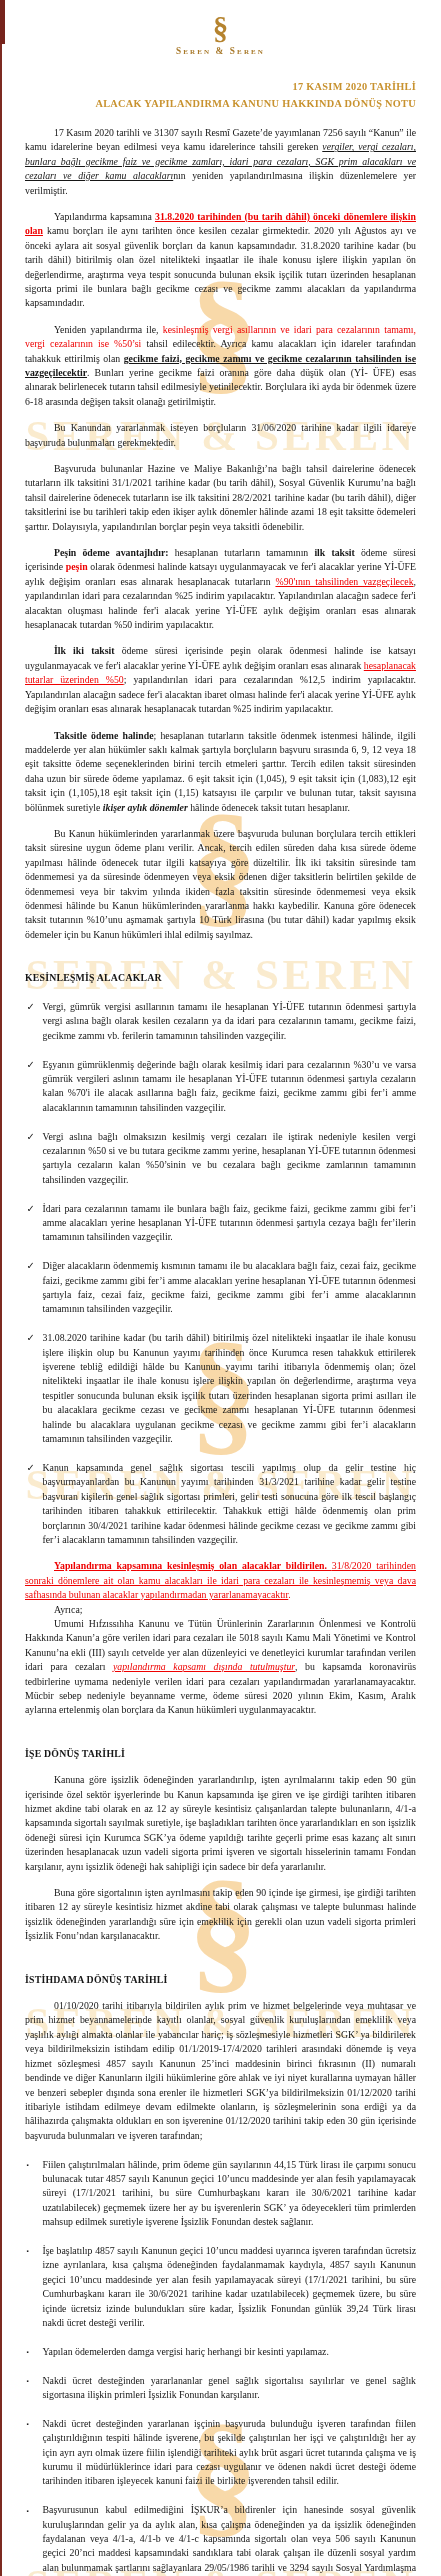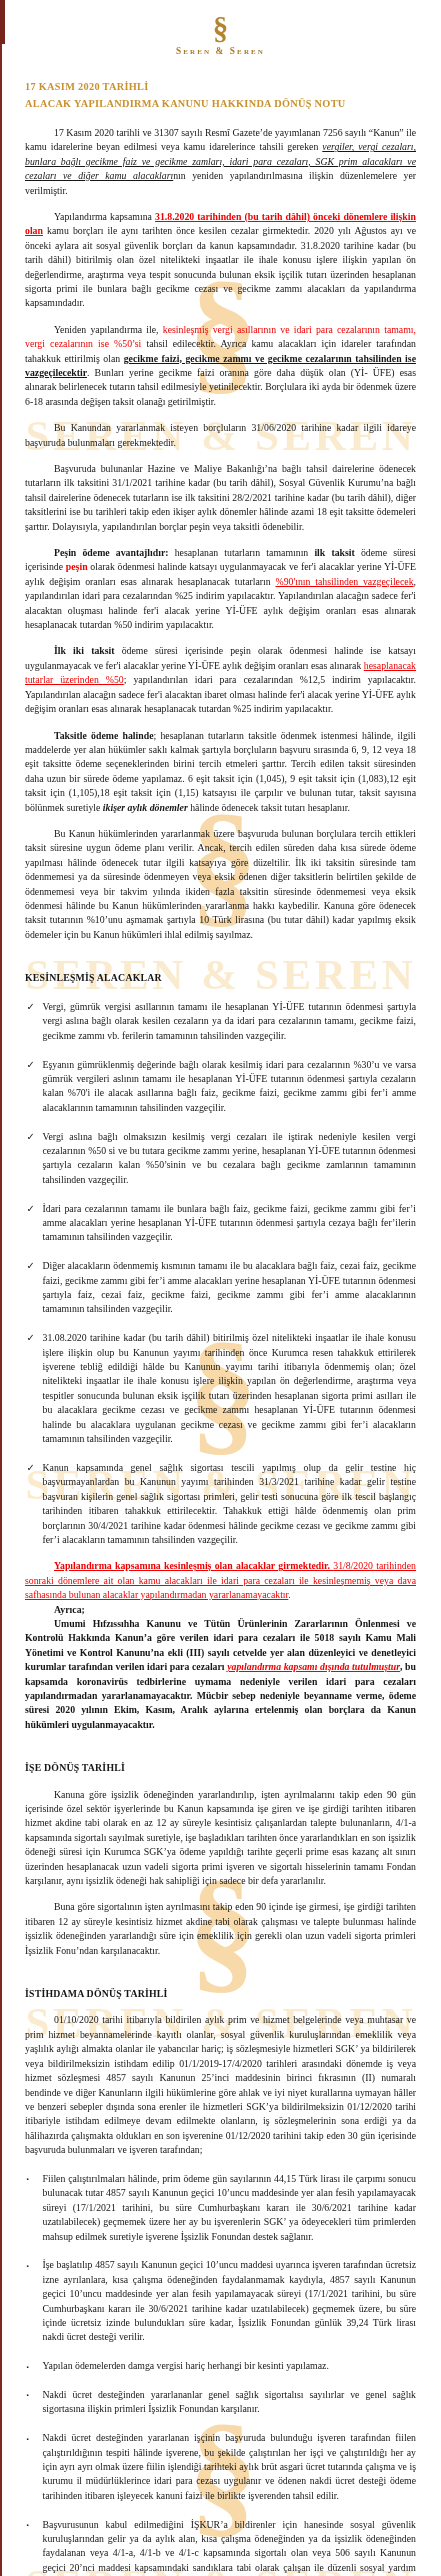--- a/index.html
+++ b/index.html
@@ -30,26 +30,26 @@
     position:absolute;left:221px;transform:translate(-50%,-50%);
     font-size:43px;letter-spacing:3.6px;white-space:nowrap;
     color:rgba(246,216,158,0.50);font-variant:small-caps;font-weight:bold;
   }
 
   
   .doc{position:relative;z-index:1;padding:13.4px 25px 0 25px;}
   .logo{text-align:center;}
   .logo-symbol{font-size:31px;line-height:1;color:#b5832e;font-weight:bold;}
   .logo-name{font-size:9.3px;color:var(--gold-dark);letter-spacing:2.1px;font-variant:small-caps;margin-top:2.1px;font-weight:bold;}
-  .title{margin-top:23px;text-align:left;color:var(--gold);font-weight:bold;font-size:10.3px;line-height:16.5px;letter-spacing:0.3px;}
+  .title{margin-top:23px;text-align:right;color:var(--gold);font-weight:bold;font-size:10.3px;line-height:16.5px;letter-spacing:0.3px;}
   .body-text{margin-top:13.4px;font-size:9.8px;line-height:14.4px;text-align:justify;}
 
   .block{margin:12px 0 0 0;}
   .block.indent{text-indent:29px;}
-  .block.tight{margin-top:0;font-weight:bold;}
+  .block.tight{margin-top:0;}
   .h-block{margin:29px 0 0 0;text-align:left;font-weight:bold;font-size:9.8px;letter-spacing:0.2px;}
   .bullet{margin:14.4px 0 0 0;position:relative;padding-left:17.5px;}
   .bullet .marker{position:absolute;left:1.5px;top:0;text-indent:0;}
   .bullet.square .marker{font-size:6.2px;top:0.5px;}
 
   .red{color:var(--red);}
   .bold{font-weight:bold;}
   .ital{font-style:italic;}
   .und{text-decoration:underline;}
 </style>
@@ -94,21 +94,21 @@
       <p class="block indent"><span class="bold">Taksitle ödeme halinde</span><span>; hesaplanan tutarların taksitle ödenmek istenmesi hâlinde, ilgili maddelerde yer alan hükümler saklı kalmak şartıyla borçluların başvuru sırasında 6, 9, 12 veya 18 eşit taksitte ödeme seçeneklerinden birini tercih etmeleri şarttır. Tercih edilen taksit süresinden daha uzun bir sürede ödeme yapılamaz. 6 eşit taksit için (1,045), 9 eşit taksit için (1,083),12 eşit taksit için (1,105),18 eşit taksit için (1,15) katsayısı ile çarpılır ve bulunan tutar, taksit sayısına bölünmek suretiyle </span><span class="bold ital">ikişer aylık dönemler</span><span> hâlinde ödenecek taksit tutarı hesaplanır.</span></p>
       <p class="block indent"><span>Bu Kanun hükümlerinden yararlanmak üzere başvuruda bulunan borçlulara tercih ettikleri taksit süresine uygun ödeme planı verilir. Ancak, tercih edilen süreden daha kısa sürede ödeme yapılması hâlinde ödenecek tutar ilgili katsayıya göre düzeltilir. İlk iki taksitin süresinde tam ödenmemesi ya da süresinde ödenmeyen veya eksik ödenen diğer taksitlerin belirtilen şekilde de ödenmemesi veya bir takvim yılında ikiden fazla taksitin süresinde ödenmemesi veya eksik ödenmesi hâlinde bu Kanun hükümlerinden yararlanma hakkı kaybedilir. Kanuna göre ödenecek taksit tutarının %10’unu aşmamak şartıyla 10 Türk lirasına (bu tutar dâhil) kadar yapılmış eksik ödemeler için bu Kanun hükümleri ihlal edilmiş sayılmaz.</span></p>
       <div class="h-block">KESİNLEŞMİŞ ALACAKLAR</div>
       <div class="bullet check"><span class="marker">✓</span><span>Vergi, gümrük vergisi asıllarının tamamı ile hesaplanan Yİ-ÜFE tutarının ödenmesi şartıyla vergi aslına bağlı olarak kesilen cezaların ya da idari para cezalarının tamamı, gecikme faizi, gecikme zammı vb. ferilerin tamamının tahsilinden vazgeçilir.</span></div>
       <div class="bullet check"><span class="marker">✓</span><span>Eşyanın gümrüklenmiş değerinde bağlı olarak kesilmiş idari para cezalarının %30’u ve varsa gümrük vergileri aslının tamamı ile hesaplanan Yİ-ÜFE tutarının ödenmesi şartıyla cezaların kalan %70'i ile alacak asıllarına bağlı faiz, gecikme faizi, gecikme zammı gibi fer’i amme alacaklarının tamamının tahsilinden vazgeçilir.</span></div>
       <div class="bullet check"><span class="marker">✓</span><span>Vergi aslına bağlı olmaksızın kesilmiş vergi cezaları ile iştirak nedeniyle kesilen vergi cezalarının %50 si ve bu tutara gecikme zammı yerine, hesaplanan Yİ-ÜFE tutarının ödenmesi şartıyla cezaların kalan %50’sinin ve bu cezalara bağlı gecikme zamlarının tamamının tahsilinden vazgeçilir.</span></div>
       <div class="bullet check"><span class="marker">✓</span><span>İdari para cezalarının tamamı ile bunlara bağlı faiz, gecikme faizi, gecikme zammı gibi fer’i amme alacakları yerine hesaplanan Yİ-ÜFE tutarının ödenmesi şartıyla cezaya bağlı fer’ilerin tamamının tahsilinden vazgeçilir.</span></div>
       <div class="bullet check"><span class="marker">✓</span><span>Diğer alacakların ödenmemiş kısmının tamamı ile bu alacaklara bağlı faiz, cezai faiz, gecikme faizi, gecikme zammı gibi fer’i amme alacakları yerine hesaplanan Yİ-ÜFE tutarının ödenmesi şartıyla faiz, cezai faiz, gecikme faizi, gecikme zammı gibi fer’i amme alacaklarının tamamının tahsilinden vazgeçilir.</span></div>
       <div class="bullet check"><span class="marker">✓</span><span>31.08.2020 tarihine kadar (bu tarih dâhil) bitirilmiş özel nitelikteki inşaatlar ile ihale konusu işlere ilişkin olup bu Kanunun yayımı tarihinden önce Kurumca resen tahakkuk ettirilerek işverene tebliğ edildiği hâlde bu Kanunun yayımı tarihi itibarıyla ödenmemiş olan; özel nitelikteki inşaatlar ile ihale konusu işlere ilişkin yapılan ön değerlendirme, araştırma veya tespitler sonucunda bulunan eksik işçilik tutarı üzerinden hesaplanan sigorta primi asılları ile bu alacaklara gecikme cezası ve gecikme zammı hesaplanan Yİ-ÜFE tutarının ödenmesi halinde bu alacaklara uygulanan gecikme cezası ve gecikme zammı gibi fer’i alacakların tamamının tahsilinden vazgeçilir.</span></div>
       <div class="bullet check"><span class="marker">✓</span><span>Kanun kapsamında genel sağlık sigortası tescili yapılmış olup da gelir testine hiç başvurmayanlardan bu Kanunun yayımı tarihinden 31/3/2021 tarihine kadar gelir testine başvuran kişilerin genel sağlık sigortası primleri, gelir testi sonucuna göre ilk tescil başlangıç tarihinden itibaren tahakkuk ettirilecektir. Tahakkuk ettiği hâlde ödenmemiş olan prim borçlarının 30/4/2021 tarihine kadar ödenmesi hâlinde gecikme cezası ve gecikme zammı gibi fer’i alacakların tamamının tahsilinden vazgeçilir.</span></div>
-      <p class="block indent"><span class="red bold und">Yapılandırma kapsamına kesinleşmiş olan alacaklar girmektedir. </span><span class="red und">31/8/2020 tarihinden sonraki dönemlere ait olan kamu alacakları ile idari para cezaları ile kesinleşmemiş veya dava safhasında bulunan alacaklar yapılandırmadan yararlanamayacaktır</span><span class="red">.</span></p>
+      <p class="block indent"><span class="red bold und">Yapılandırma kapsamına kesinleşmiş olan alacaklar bildirilen. </span><span class="red und">31/8/2020 tarihinden sonraki dönemlere ait olan kamu alacakları ile idari para cezaları ile kesinleşmemiş veya dava safhasında bulunan alacaklar yapılandırmadan yararlanamayacaktır</span><span class="red">.</span></p>
       <p class="block indent tight"><span>Ayrıca;</span></p>
       <p class="block indent tight"><span>Umumi Hıfzıssıhha Kanunu ve Tütün Ürünlerinin Zararlarının Önlenmesi ve Kontrolü Hakkında Kanun’a göre verilen idari para cezaları ile 5018 sayılı Kamu Mali Yönetimi ve Kontrol Kanunu’na ekli (III) sayılı cetvelde yer alan düzenleyici ve denetleyici kurumlar tarafından verilen idari para cezaları </span><span class="red ital und">yapılandırma kapsamı dışında tutulmuştur</span><span>, bu kapsamda koronavirüs tedbirlerine uymama nedeniyle verilen idari para cezaları yapılandırmadan yararlanamayacaktır. Mücbir sebep nedeniyle beyanname verme, ödeme süresi 2020 yılının Ekim, Kasım, Aralık aylarına ertelenmiş olan borçlara da Kanun hükümleri uygulanmayacaktır.</span></p>
       <div class="h-block">İŞE DÖNÜŞ TARİHLİ</div>
       <p class="block indent"><span>Kanuna göre işsizlik ödeneğinden yararlandırılıp, işten ayrılmalarını takip eden 90 gün içerisinde özel sektör işyerlerinde bu Kanun kapsamında işe giren ve işe girdiği tarihten itibaren hizmet akdine tabi olarak en az 12 ay süreyle kesintisiz çalışanlardan talepte bulunanların, 4/1-a kapsamında sigortalı sayılmak suretiyle, işe başladıkları tarihten önce yararlandıkları en son işsizlik ödeneği süresi için Kurumca SGK’ya ödeme yapıldığı tarihte geçerli prime esas kazanç alt sınırı üzerinden hesaplanacak uzun vadeli sigorta primi işveren ve sigortalı hisselerinin tamamı Fondan karşılanır, aynı işsizlik ödeneği hak sahipliği için sadece bir defa yararlanılır.</span></p>
       <p class="block indent"><span>Buna göre sigortalının işten ayrılmasını takip eden 90 içinde işe girmesi, işe girdiği tarihten itibaren 12 ay süreyle kesintisiz hizmet akdine tabi olarak çalışması ve talepte bulunması halinde işsizlik ödeneğinden yararlandığı süre için emeklilik için gerekli olan uzun vadeli sigorta primleri İşsizlik Fonu’ndan karşılanacaktır.</span></p>
       <div class="h-block">İSTİHDAMA DÖNÜŞ TARİHLİ</div>
       <p class="block indent"><span>01/10/2020 tarihi itibarıyla bildirilen aylık prim ve hizmet belgelerinde veya muhtasar ve prim hizmet beyannamelerinde kayıtlı olanlar, sosyal güvenlik kuruluşlarından emeklilik veya yaşlılık aylığı almakta olanlar ile yabancılar hariç; iş sözleşmesiyle hizmetleri SGK’ ya bildirilerek veya bildirilmeksizin istihdam edilip 01/1/2019-17/4/2020 tarihleri arasındaki dönemde iş veya hizmet sözleşmesi 4857 sayılı Kanunun 25’inci maddesinin birinci fıkrasının (II) numaralı bendinde ve diğer Kanunların ilgili hükümlerine göre ahlak ve iyi niyet kurallarına uymayan hâller ve benzeri sebepler dışında sona erenler ile hizmetleri SGK’ya bildirilmeksizin 01/12/2020 tarihi itibariyle istihdam edilmeye devam edilmekte olanların, iş sözleşmelerinin sona erdiği ya da hâlihazırda çalışmakta oldukları en son işverenine 01/12/2020 tarihini takip eden 30 gün içerisinde başvuruda bulunmaları ve işveren tarafından;</span></p>
       <div class="bullet square"><span class="marker">▪</span><span>Fiilen çalıştırılmaları hâlinde, prim ödeme gün sayılarının 44,15 Türk lirası ile çarpımı sonucu bulunacak tutar 4857 sayılı Kanunun geçici 10’uncu maddesinde yer alan fesih yapılamayacak süreyi (17/1/2021 tarihini, bu süre Cumhurbaşkanı kararı ile 30/6/2021 tarihine kadar uzatılabilecek) geçmemek üzere her ay bu işverenlerin SGK’ ya ödeyecekleri tüm primlerden mahsup edilmek suretiyle işverene İşsizlik Fonundan destek sağlanır.</span></div>
       <div class="bullet square"><span class="marker">▪</span><span>İşe başlatılıp 4857 sayılı Kanunun geçici 10’uncu maddesi uyarınca işveren tarafından ücretsiz izne ayrılanlara, kısa çalışma ödeneğinden faydalanmamak kaydıyla, 4857 sayılı Kanunun geçici 10’uncu maddesinde yer alan fesih yapılamayacak süreyi (17/1/2021 tarihini, bu süre Cumhurbaşkanı kararı ile 30/6/2021 tarihine kadar uzatılabilecek) geçmemek üzere, bu süre içinde ücretsiz izinde bulundukları süre kadar, İşsizlik Fonundan günlük 39,24 Türk lirası nakdi ücret desteği verilir.</span></div>
       <div class="bullet square"><span class="marker">▪</span><span>Yapılan ödemelerden damga vergisi hariç herhangi bir kesinti yapılamaz.</span></div>

